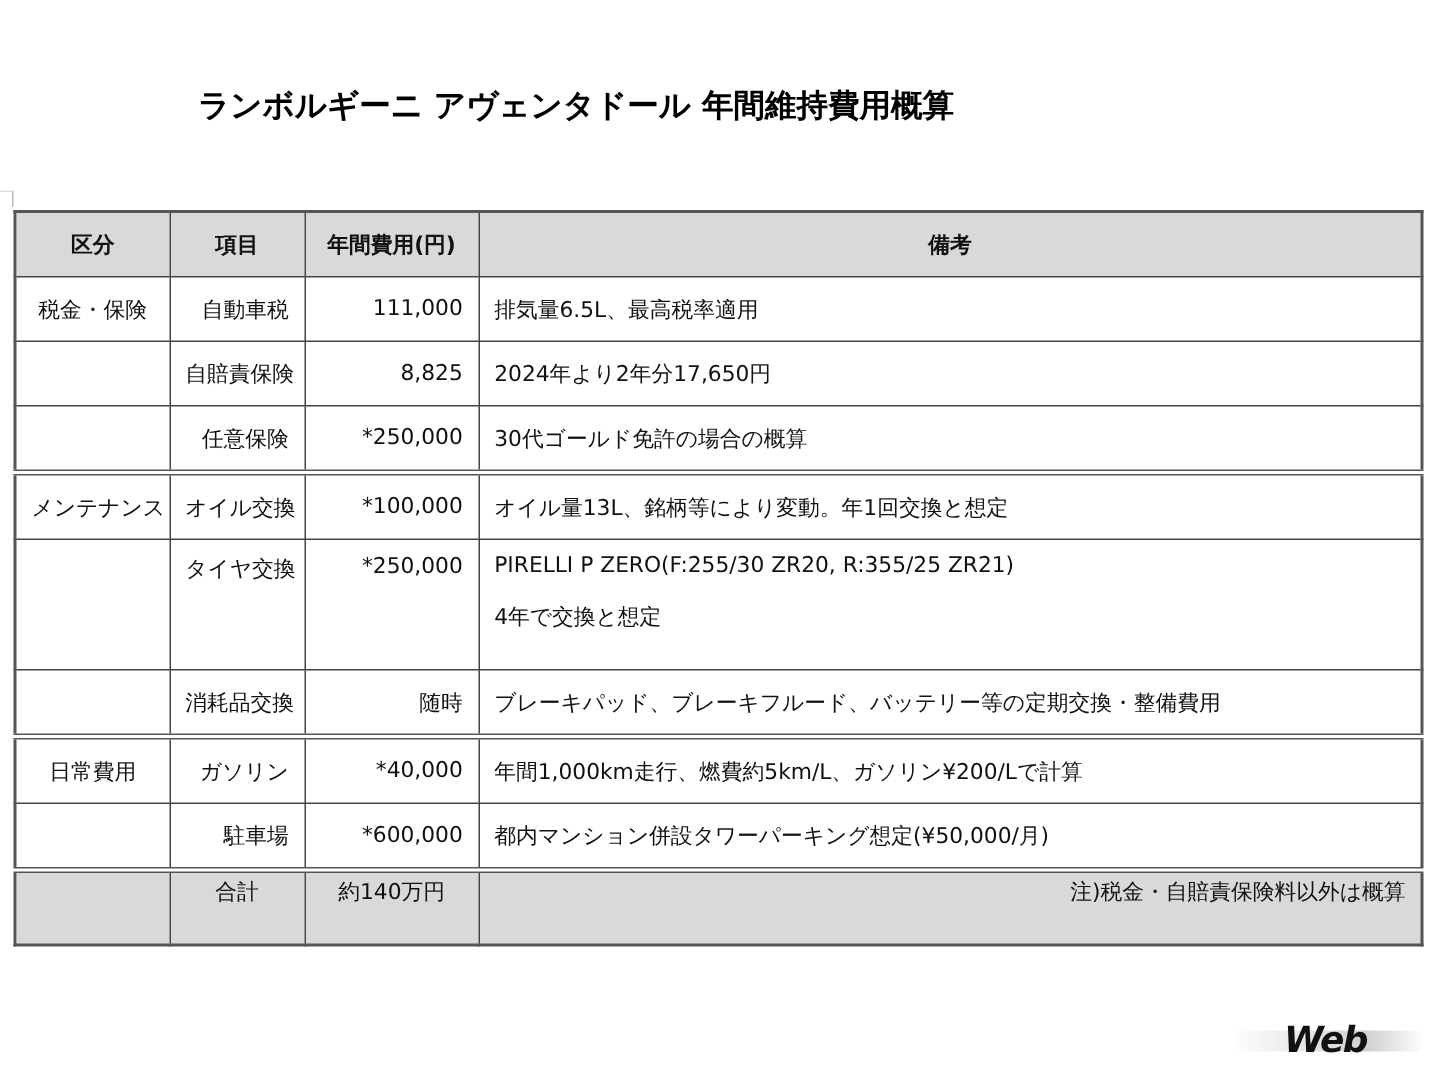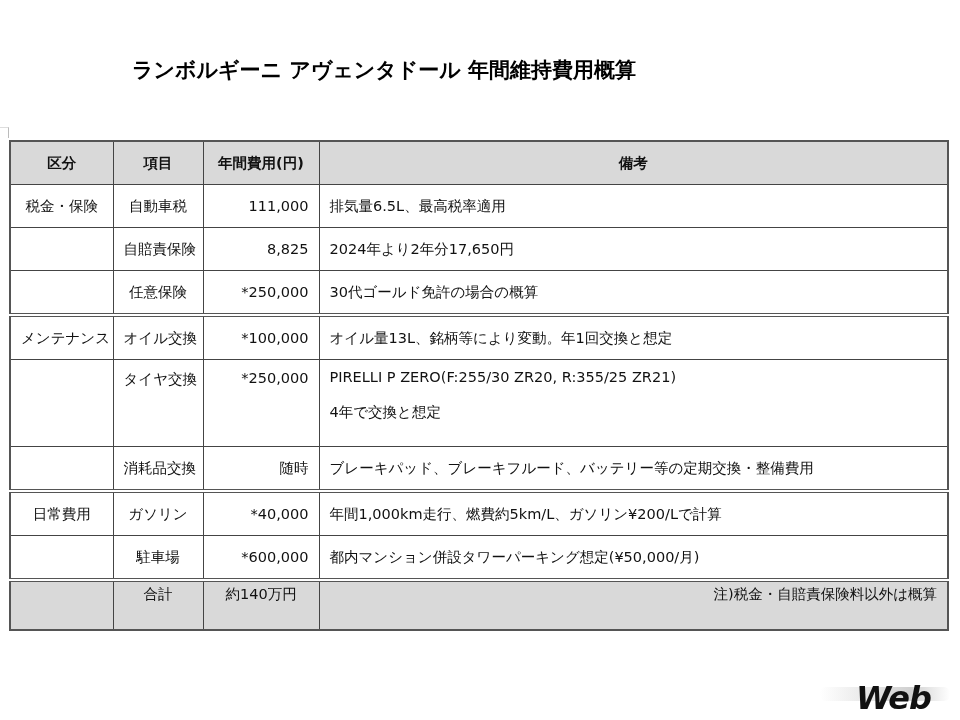--- a/index.html
+++ b/index.html
@@ -25,42 +25,42 @@
     font-weight: normal; vertical-align: middle; white-space: nowrap; overflow: hidden; margin-top: 15px;
   }
   table.cost thead th {
     background: #d9d9d9; font-weight: bold; text-align: center; height: 42px;
   }
   .c1 { width: 103px; }
   .c2 { width: 90px; }
   .c3 { width: 116px; }
   .c4 { width: auto; }
   td.cat { text-align: center; font-weight: bold; }
-  td.item { text-align: center; padding-left: 12px; }
+  td.item { text-align: right; padding-left: 12px; }
   td.amt { text-align: right; }
   td.note { text-align: left; padding-left: 12px; }
   tr.top-align td { vertical-align: top; padding-top: 10px; }
   tr.top-align td.note { line-height: 1; }
   .note-line2 { display: block; margin-top: 20px; }
   tr.group-start td { border-top: 4px double #555; }
   tr.total td { background: #d9d9d9; height: 44px; vertical-align: top; padding-top: 3px; }
   tr.total td.total-label { text-align: center; }
   tr.total td.total-amt { text-align: left; padding-left: 22px; }
   tr.total td.total-note { text-align: right; padding-right: 10px; }
   .logo {
     position: absolute; left: 820px; top: 675px; width: 140px; height: 40px;
   }
   .logo-smear {
     position: absolute; left: 0; top: 12px; width: 130px; height: 14px;
     background: linear-gradient(90deg, rgba(255,255,255,0) 0%, #e5e5e5 40%, #d0d0d0 70%, rgba(255,255,255,0) 100%);
     border-radius: 6px;
   }
   .logo-text {
     position: absolute; left: 36px; top: 4px; font-family: "DejaVu Sans", sans-serif;
-    font-size: 32px; font-weight: bold; font-style: italic; color: #111; letter-spacing: -1px;
+    font-size: 24px; font-weight: bold; font-style: italic; color: #111; letter-spacing: -1px;
   }
 </style>
 </head>
 <body>
 
 <div class="title">ランボルギーニ アヴェンタドール 年間維持費用概算</div>
 <div class="corner-mark"></div>
 
 <table class="cost">
   <colgroup>

